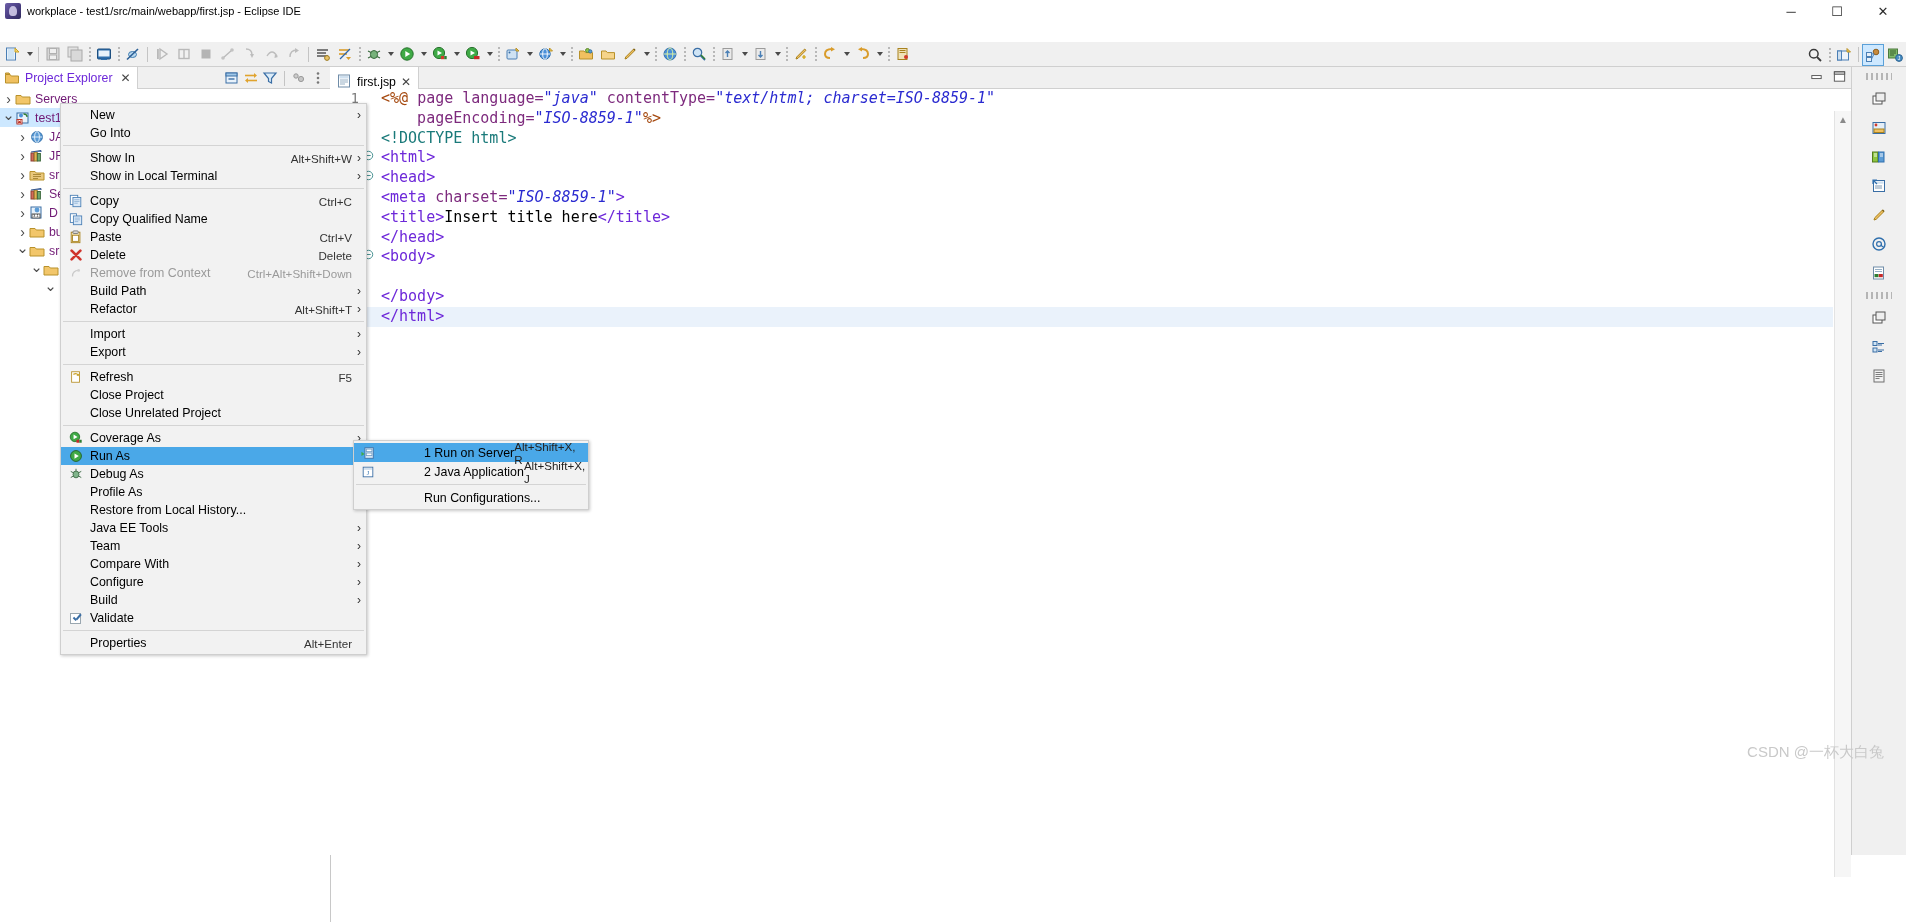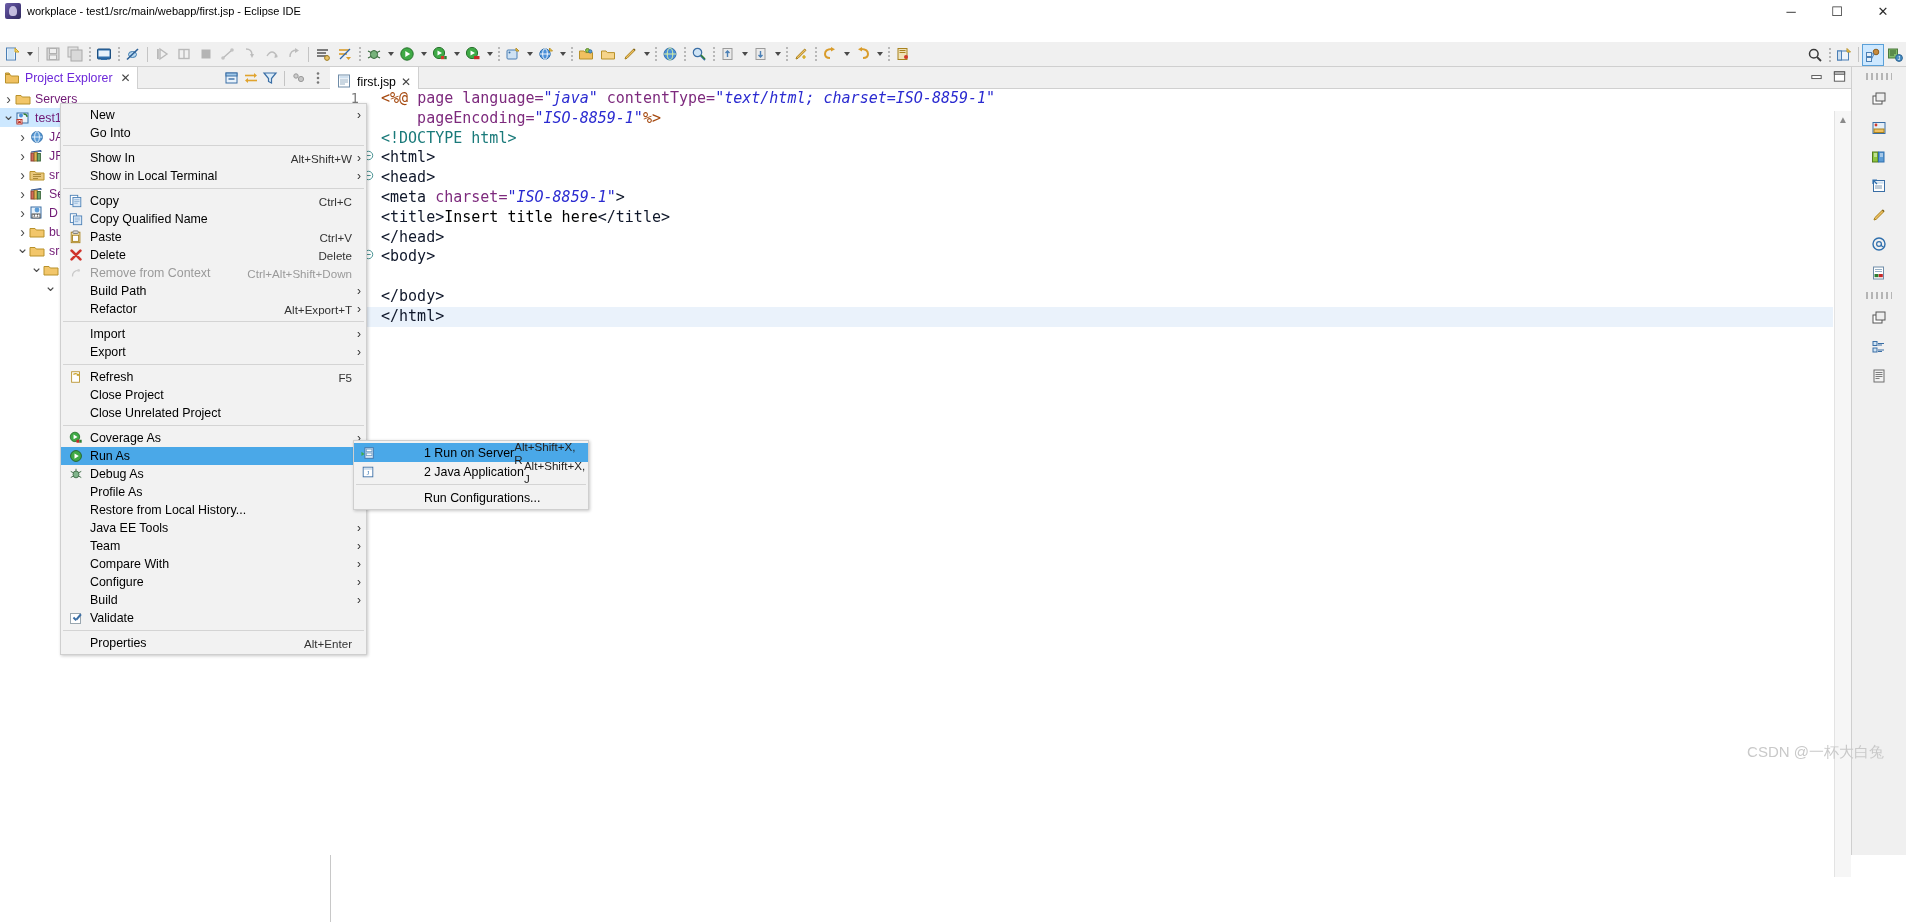--- a/index.html
+++ b/index.html
@@ -113,21 +113,21 @@
     position:absolute; left:0; top:0; right:18px; bottom:0;
     font-family:"DejaVu Sans Mono","Liberation Mono",monospace;
     font-size:15px; line-height:19.8px;
   }
   .cline { height:19.8px; display:flex; align-items:center; white-space:pre; }
   .cline.cur { background:#eaf2fb; }
   .gutnum { width:30px; text-align:right; color:#7d7d7d; font-size:13.5px; flex:none;
             font-family:"DejaVu Sans Mono",monospace; padding-right:2px;}
   .fold { width:14px; flex:none; text-align:center; color:#7d7d7d; font-size:11px;}
   .ctext { padding-left:6px; }
-  .k-tag   { color:#0f172a;text-align:center; }
+  .k-tag   { color:#6d28d9;text-align:center; }
   .k-attr  { color:#7d2a7d; }
   .k-str   { color:#2a2ad0; font-style:italic; }
   .k-dir   { color:#a5490f; }
   .k-txt   { color:#000000; }
   .k-dt    { color:#1a7a7a; }
 
   .ed-scroll { position:absolute; right:0; top:22px; width:17px; height:766px; background:#f6f6f6;
                border-left:1px solid #e3e3e3;}
   .ed-scroll .up { height:16px; display:flex; align-items:center; justify-content:center; color:#8a8a8a; font-size:10px;}
 
@@ -854,21 +854,21 @@
         <span class="caccel">Ctrl+Alt+Shift+Down</span>
       </div>
       <div class="ci">
         <span class="cicon"></span>
         <span class="clabel">Build Path</span>
         <span class="carrow">›</span>
       </div>
       <div class="ci">
         <span class="cicon"></span>
         <span class="clabel">Refactor</span>
-        <span class="caccel">Alt+Export+T</span>
+        <span class="caccel">Alt+Shift+T</span>
         <span class="carrow">›</span>
       </div>
       <div class="csep"></div>
       <div class="ci">
         <span class="cicon"></span>
         <span class="clabel">Import</span>
         <span class="carrow">›</span>
       </div>
       <div class="ci">
         <span class="cicon"></span>

